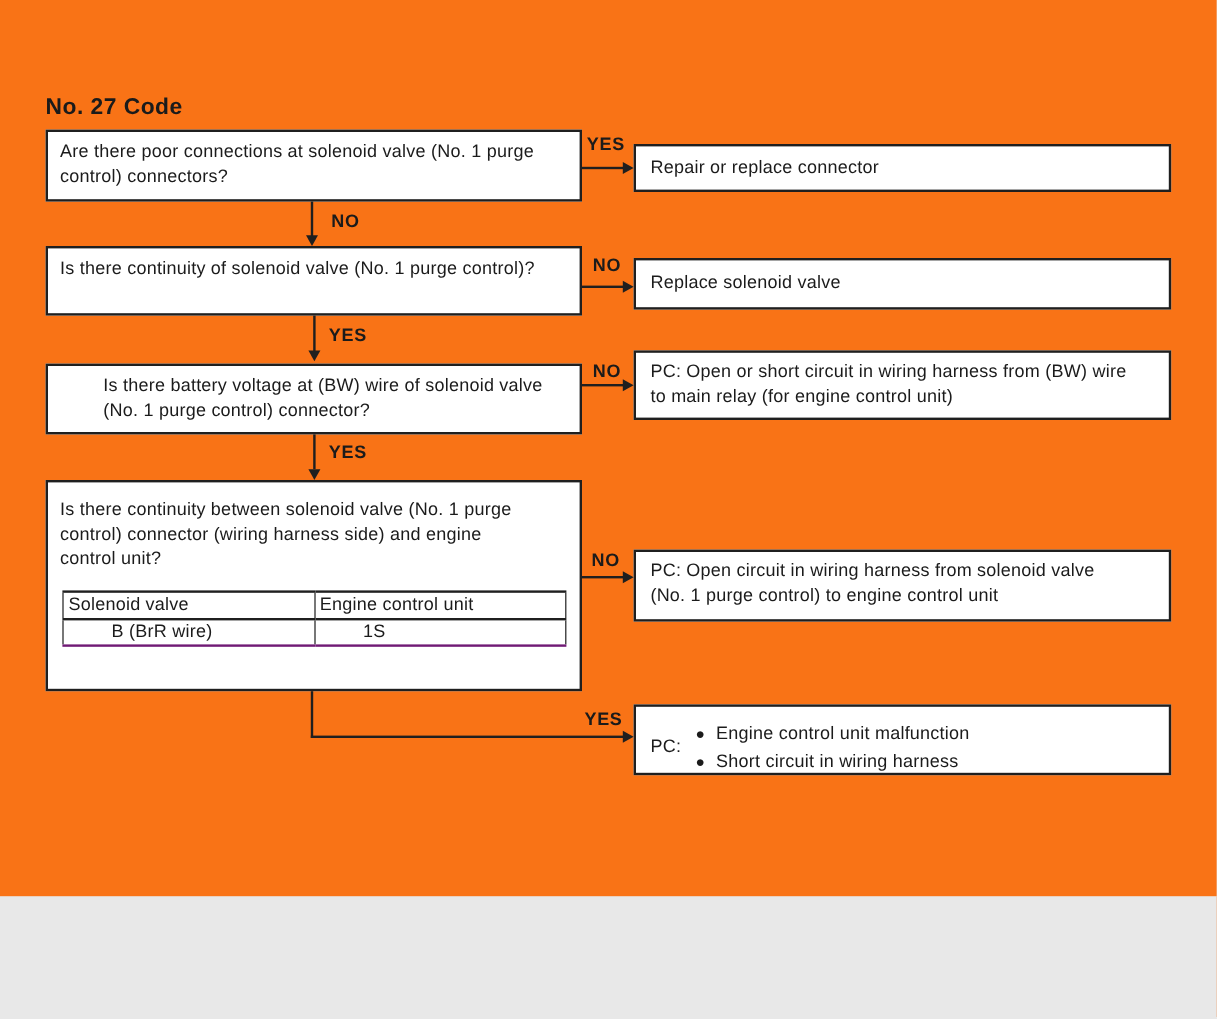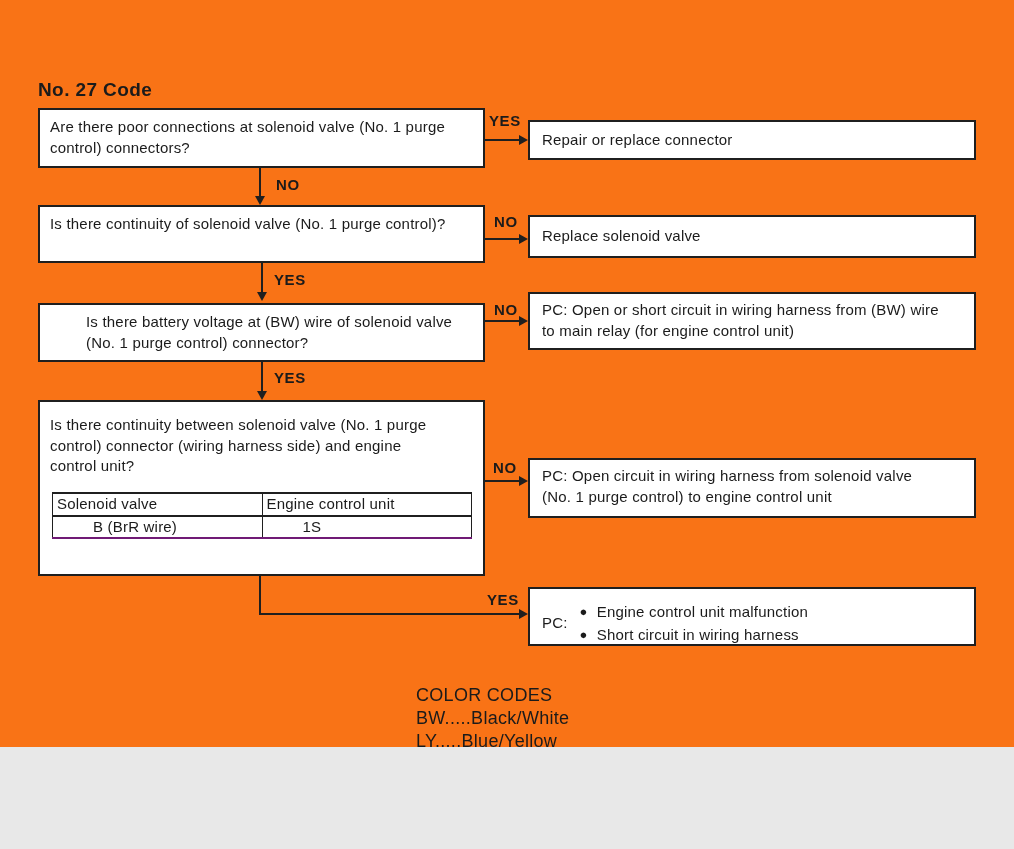--- a/index.html
+++ b/index.html
@@ -137,20 +137,14 @@
 
   <div class="lbl" style="left:493px; top:459px;">NO</div>
   <div class="hline" style="left:485px; top:480px; width:35px;"></div>
   <div class="arrow-right" style="left:519px; top:476px;"></div>
 
   <div class="vline" style="left:259px; top:576px; height:39px;"></div>
   <div class="hline" style="left:259px; top:613px; width:261px;"></div>
   <div class="arrow-right" style="left:519px; top:609px;"></div>
   <div class="lbl" style="left:487px; top:591px;">YES</div>
 
-  <div class="color-codes">
-    <div>COLOR CODES</div>
-    <div>BW.....Black/White</div>
-    <div>LY.....Blue/Yellow</div>
-    <div>BrR....Brown/Red</div>
-  </div>
 
 </div>
 
 </body></html>

